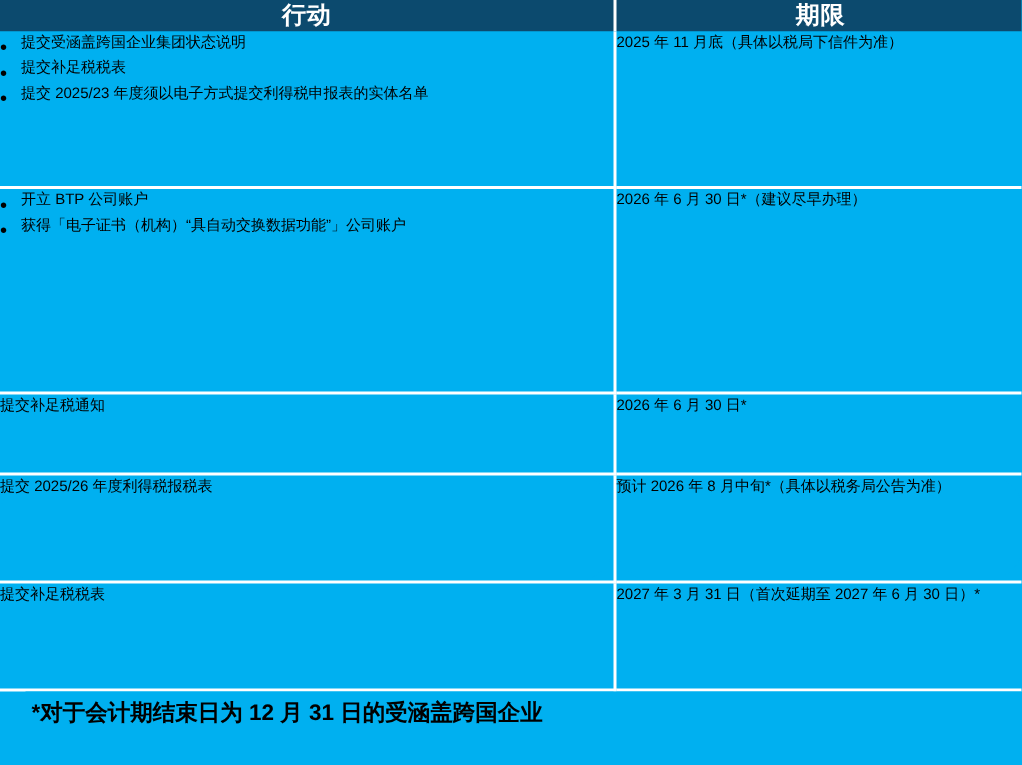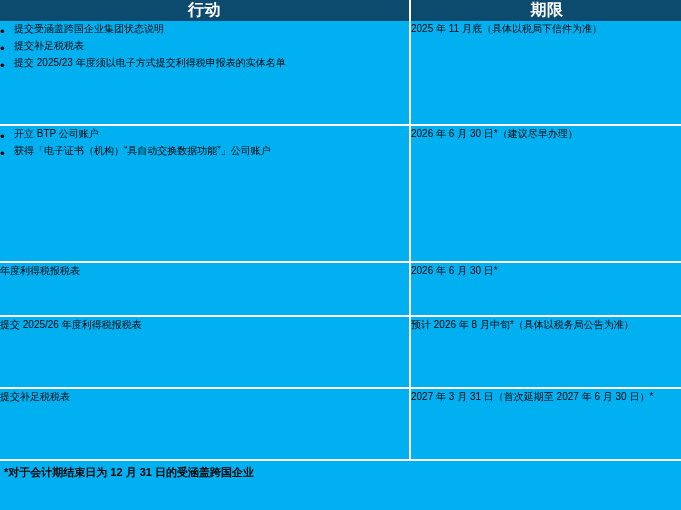--- a/index.html
+++ b/index.html
@@ -75,24 +75,25 @@
     margin: 0;
   }
   .r1 .row-cell { height: 103px; }
   .r2 .row-cell { height: 135px; }
   .r3 .row-cell { height: 52px; }
   .r4 .row-cell { height: 70px; border-radius: 28px; }
   .r5 .row-cell { height: 70px; }
   .footnote {
     background: #00b0f0;
     color: #000000;
-    font-size: 11px;
+    font-size: 15px;
     font-weight: bold;
     padding: 4px 4px 6px 4px;
     line-height: 1.4;
+    margin-left: 17px;
   }
 </style>
 </head>
 <body>
 
 <table class="table">
   <thead>
     <tr>
       <th class="hdr-cell col-a">行动</th>
       <th class="hdr-cell col-b last">期限</th>
@@ -117,21 +118,21 @@
           <li>开立 BTP 公司账户</li>
           <li>获得「电子证书（机构）“具自动交换数据功能”」公司账户</li>
         </ul>
       </td>
       <td class="row-cell col-b last">
         <p class="deadline-text">2026 年 6 月 30 日*（建议尽早办理）</p>
       </td>
     </tr>
     <tr class="r3">
       <td class="row-cell col-a">
-        <p class="plain-line">年度利得税报税表</p>
+        <p class="plain-line">提交补足税通知</p>
       </td>
       <td class="row-cell col-b last">
         <p class="deadline-text">2026 年 6 月 30 日*</p>
       </td>
     </tr>
     <tr class="r4">
       <td class="row-cell col-a">
         <p class="plain-line">提交 2025/26 年度利得税报税表</p>
       </td>
       <td class="row-cell col-b last">

